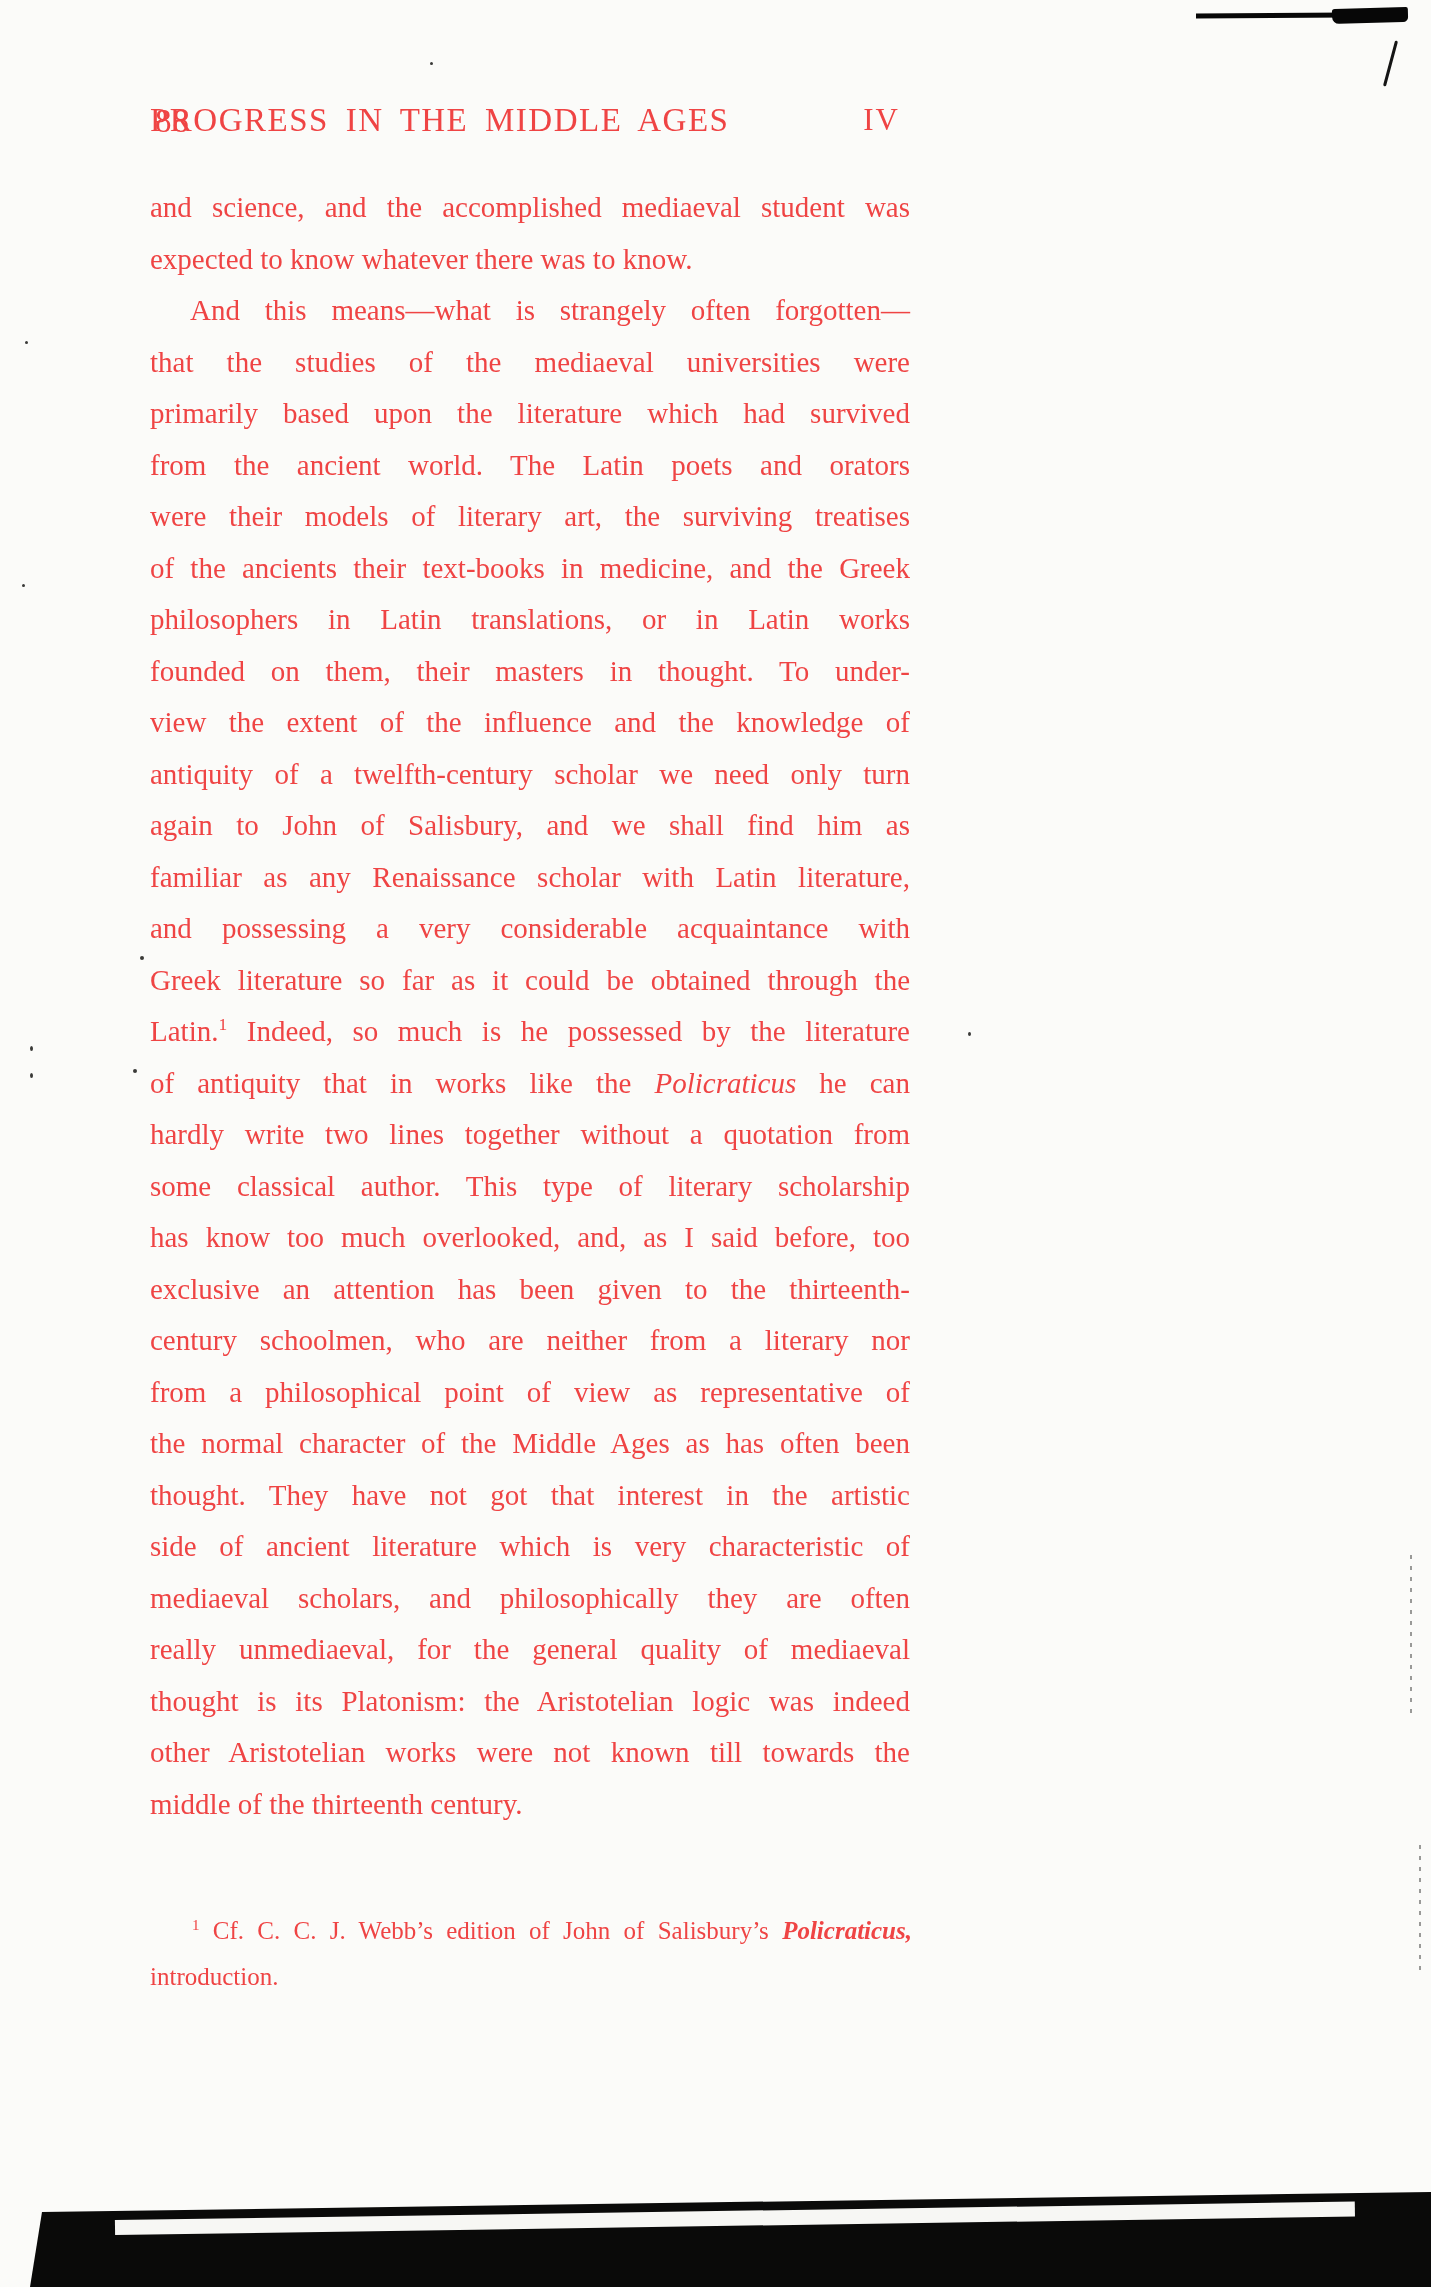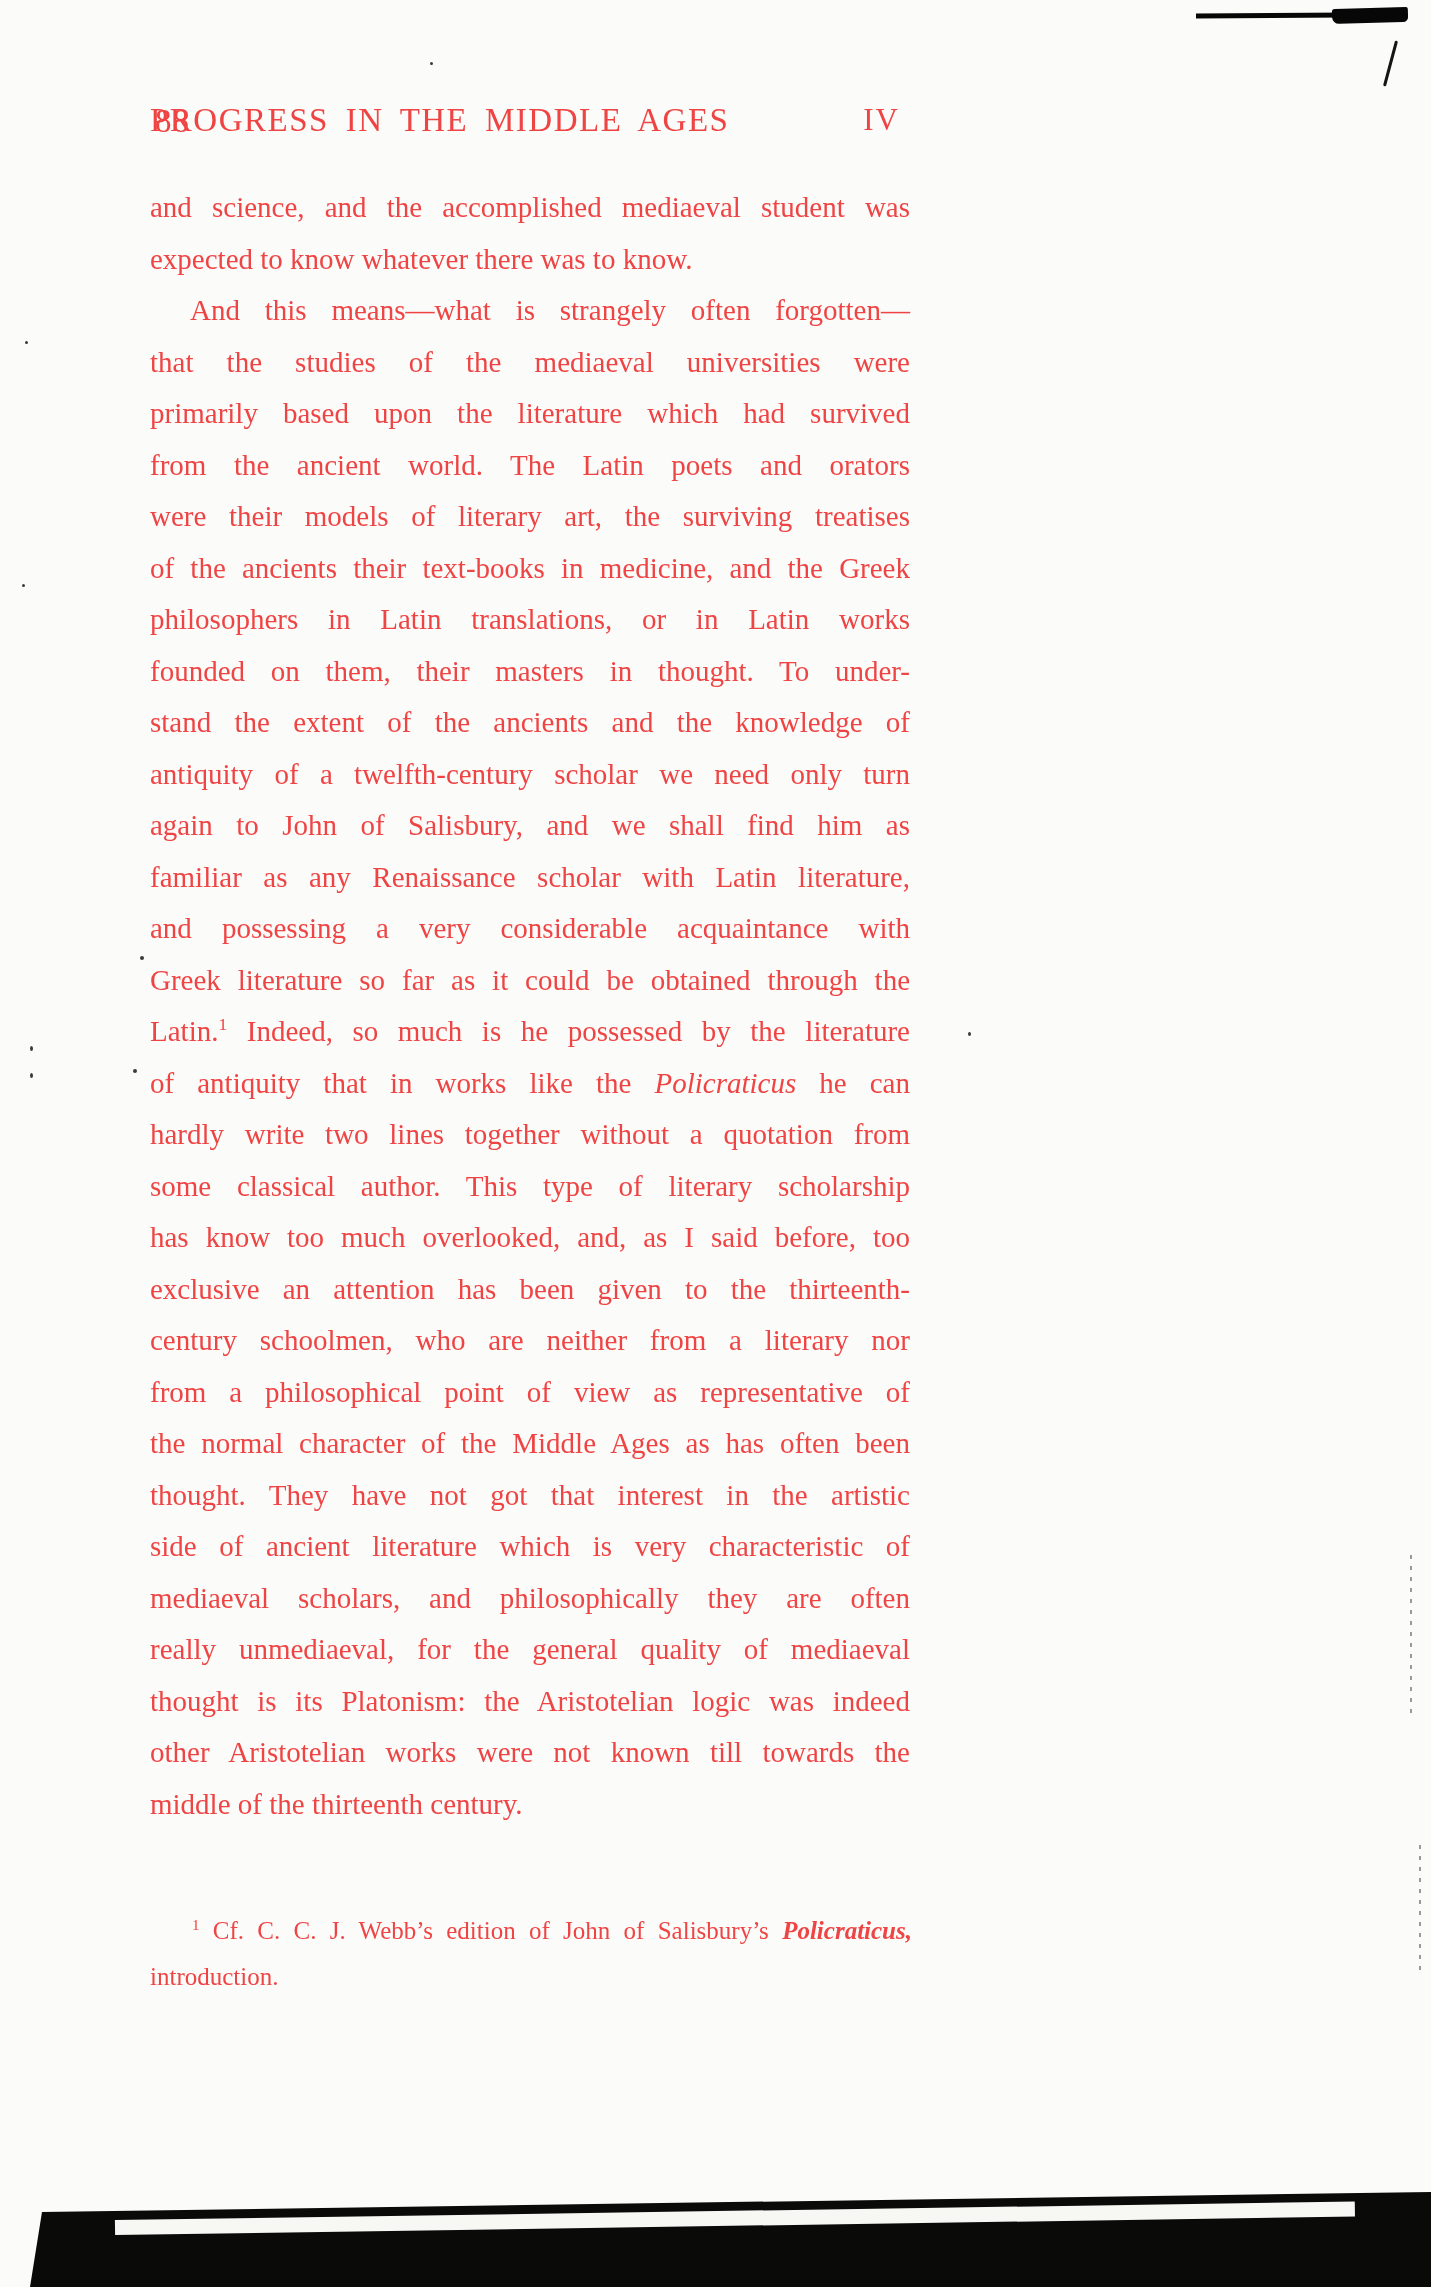--- a/index.html
+++ b/index.html
@@ -69,21 +69,21 @@
     <div class="line">and science, and the accomplished mediaeval student was</div>
     <div class="line end">expected to know whatever there was to know.</div>
     <div class="line indent">And this means—what is strangely often forgotten—</div>
     <div class="line">that the studies of the mediaeval universities were</div>
     <div class="line">primarily based upon the literature which had survived</div>
     <div class="line">from the ancient world.  The Latin poets and orators</div>
     <div class="line">were their models of literary art, the surviving treatises</div>
     <div class="line">of the ancients their text-books in medicine, and the Greek</div>
     <div class="line">philosophers in Latin translations, or in Latin works</div>
     <div class="line">founded on them, their masters in thought.  To under-</div>
-    <div class="line">stand the extent of the ancients and the knowledge of</div>
+    <div class="line">view the extent of the influence and the knowledge of</div>
     <div class="line">antiquity of a twelfth-century scholar we need only turn</div>
     <div class="line">again to John of Salisbury, and we shall find him as</div>
     <div class="line">familiar as any Renaissance scholar with Latin literature,</div>
     <div class="line">and possessing a very considerable acquaintance with</div>
     <div class="line">Greek literature so far as it could be obtained through the</div>
     <div class="line">
       <span>Latin.</span><sup class="fnref">1</sup><span> Indeed, so much is he possessed by the literature</span>
     </div>
     <div class="line">
       <span>of antiquity that in works like the </span><span class="it">Policraticus</span><span> he can</span>

